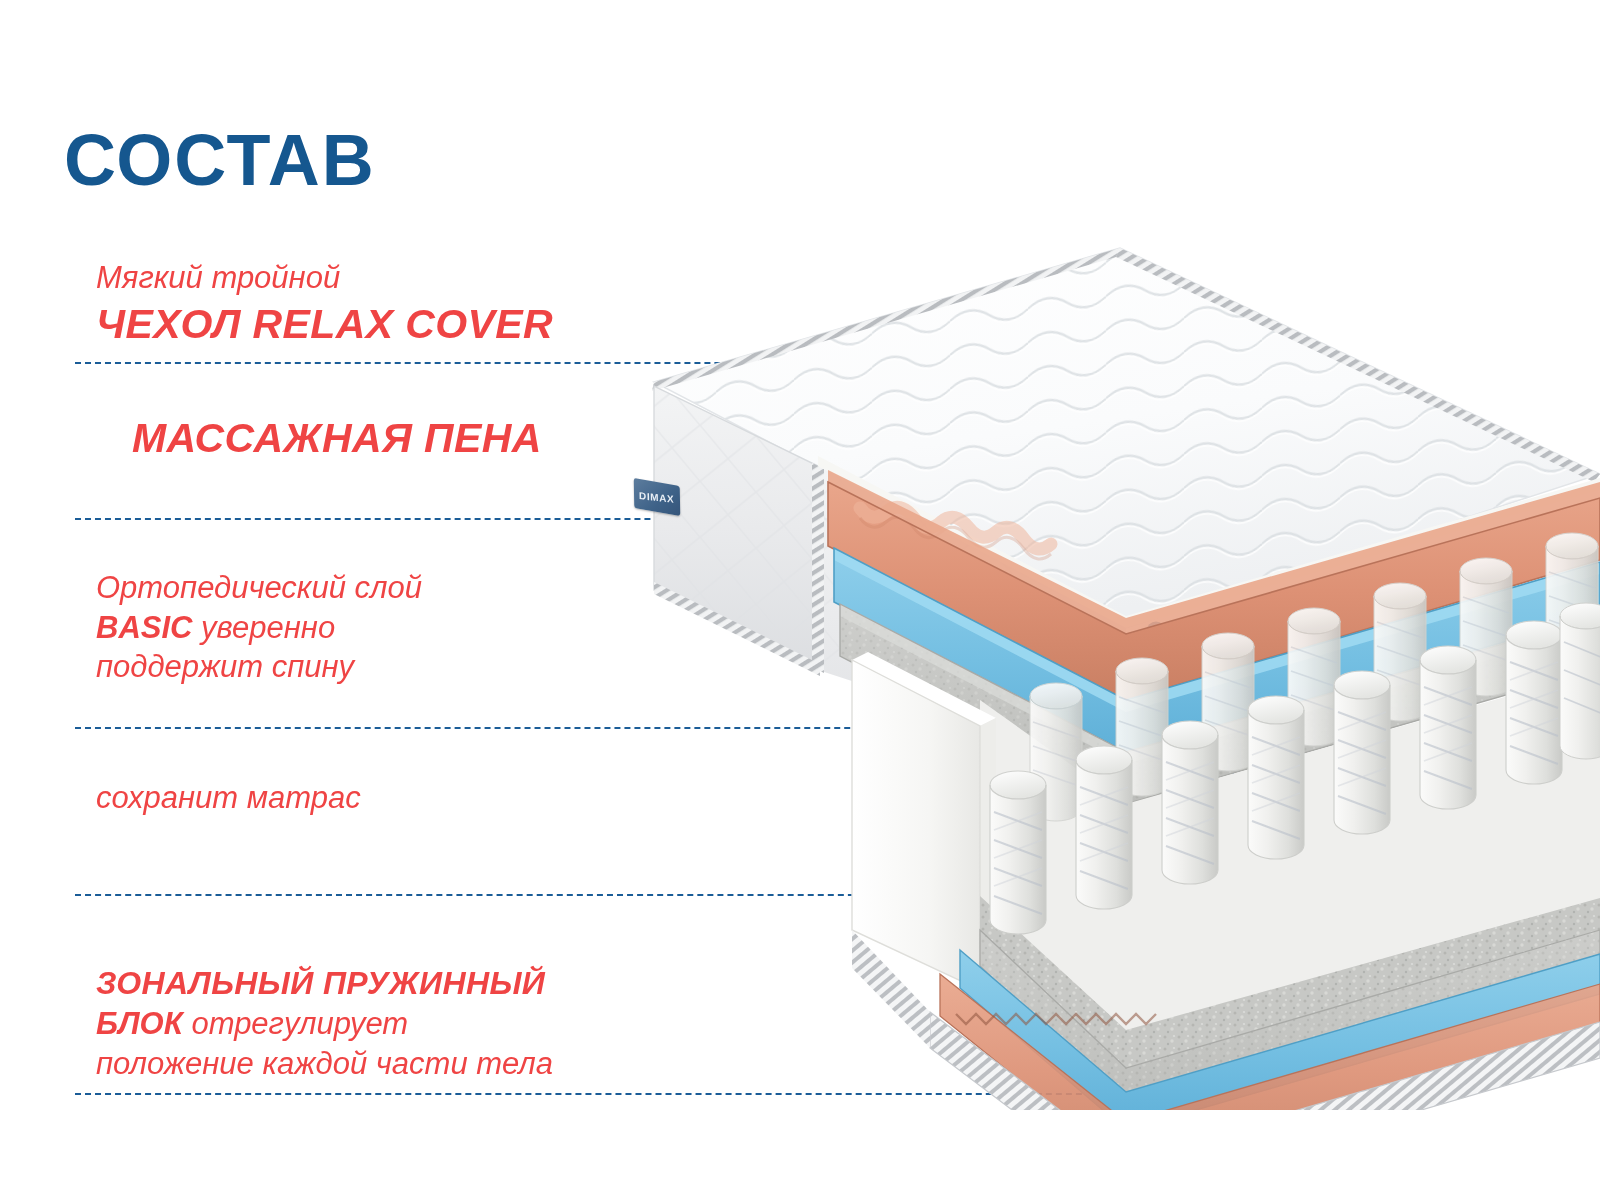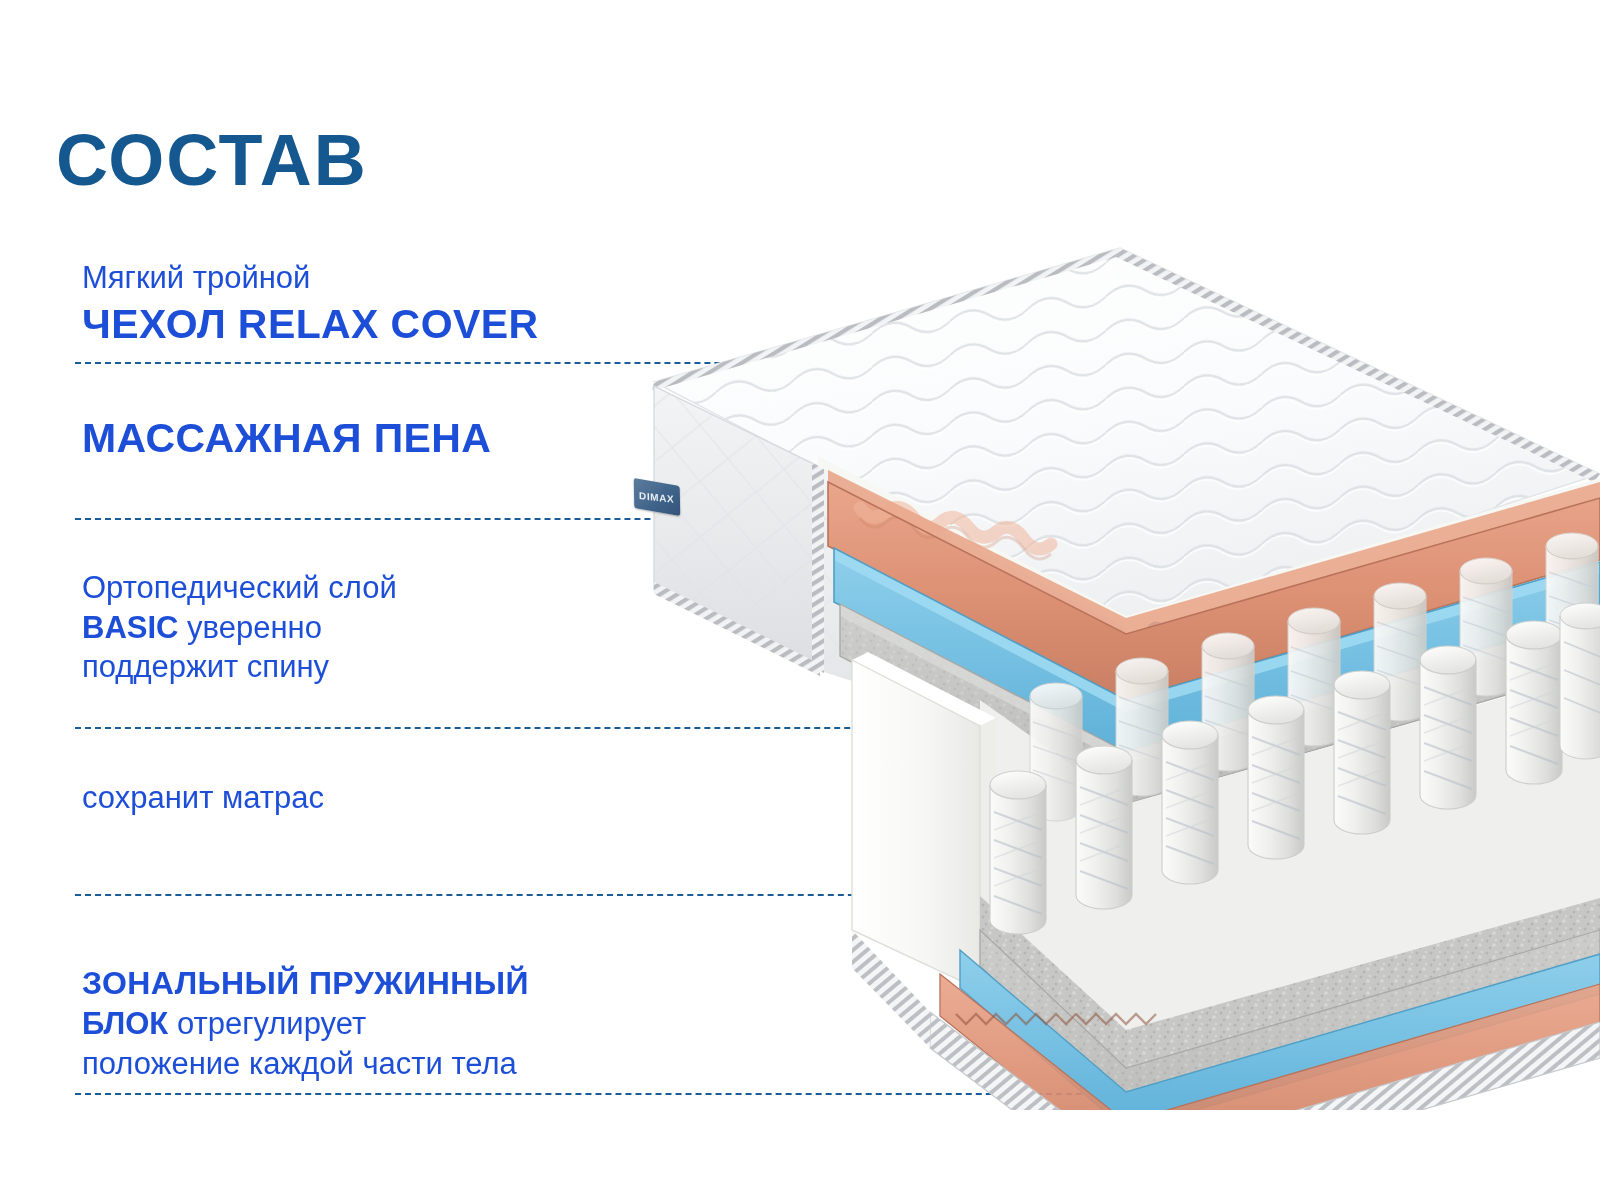--- a/index.html
+++ b/index.html
@@ -1,25 +1,25 @@
 <!DOCTYPE html>
 <html lang="ru"><head>
 <meta charset="utf-8">
 <style>
   html,body{margin:0;padding:0;background:#fff;}
   body{width:1600px;height:1200px;overflow:hidden;font-family:"Liberation Sans",sans-serif;}
   #stage{position:relative;width:1600px;height:1200px;background:#ffffff;}
 
   
   .page-title{
-    position:absolute;left:56px;top:124px;
+    position:absolute;left:64px;top:124px;
     font-size:72px;font-weight:700;letter-spacing:2px;
     color:#15578f;line-height:1;
   }
-  .info-block{position:absolute;left:82px;color:#1d4ed8;}
+  .info-block{position:absolute;left:96px;color:#ef4444;font-style:italic;}
   .info-line{line-height:1.28;white-space:nowrap;}
   .w-light{font-weight:400;font-size:31px;}
   .w-bold{font-weight:700;font-size:41px;letter-spacing:.4px;}
   .w-bold-lg{font-weight:700;font-size:32px;letter-spacing:.4px;}
 
   
   .dash-h{position:absolute;height:0;border-top:2px dashed #1a5c97;}
   .dash-v{position:absolute;width:0;border-left:2px dashed #1a5c97;}
   .dot{
     position:absolute;width:19px;height:19px;border-radius:50%;
@@ -51,21 +51,21 @@
   <div class="page-title">СОСТАВ</div>
 
   <div class="info-block" style="top:258px;">
     <div class="info-line w-light">Мягкий тройной</div>
     <div class="info-line w-bold">ЧЕХОЛ RELAX COVER</div>
   </div>
   <div class="dash-h" style="left:75px;top:362px;width:1085px;"></div>
   <div class="dash-v" style="left:1160px;top:362px;height:78px;"></div>
   <div class="dot" style="left:1161px;top:441px;"></div>
 
-  <div class="info-block" style="top:412px;">
+  <div class="info-block" style="top:412px;margin-left:36px;">
     <div class="info-line w-bold">МАССАЖНАЯ ПЕНА</div>
   </div>
   <div class="dash-h" style="left:75px;top:518px;width:1015px;"></div>
   <div class="dash-v" style="left:1090px;top:518px;height:32px;"></div>
   <div class="dot" style="left:1091px;top:551px;"></div>
 
   <div class="info-block" style="top:568px;">
     <div class="info-line w-light">Ортопедический слой</div>
     <div class="info-line w-light">
       <b>BASIC</b> уверенно

